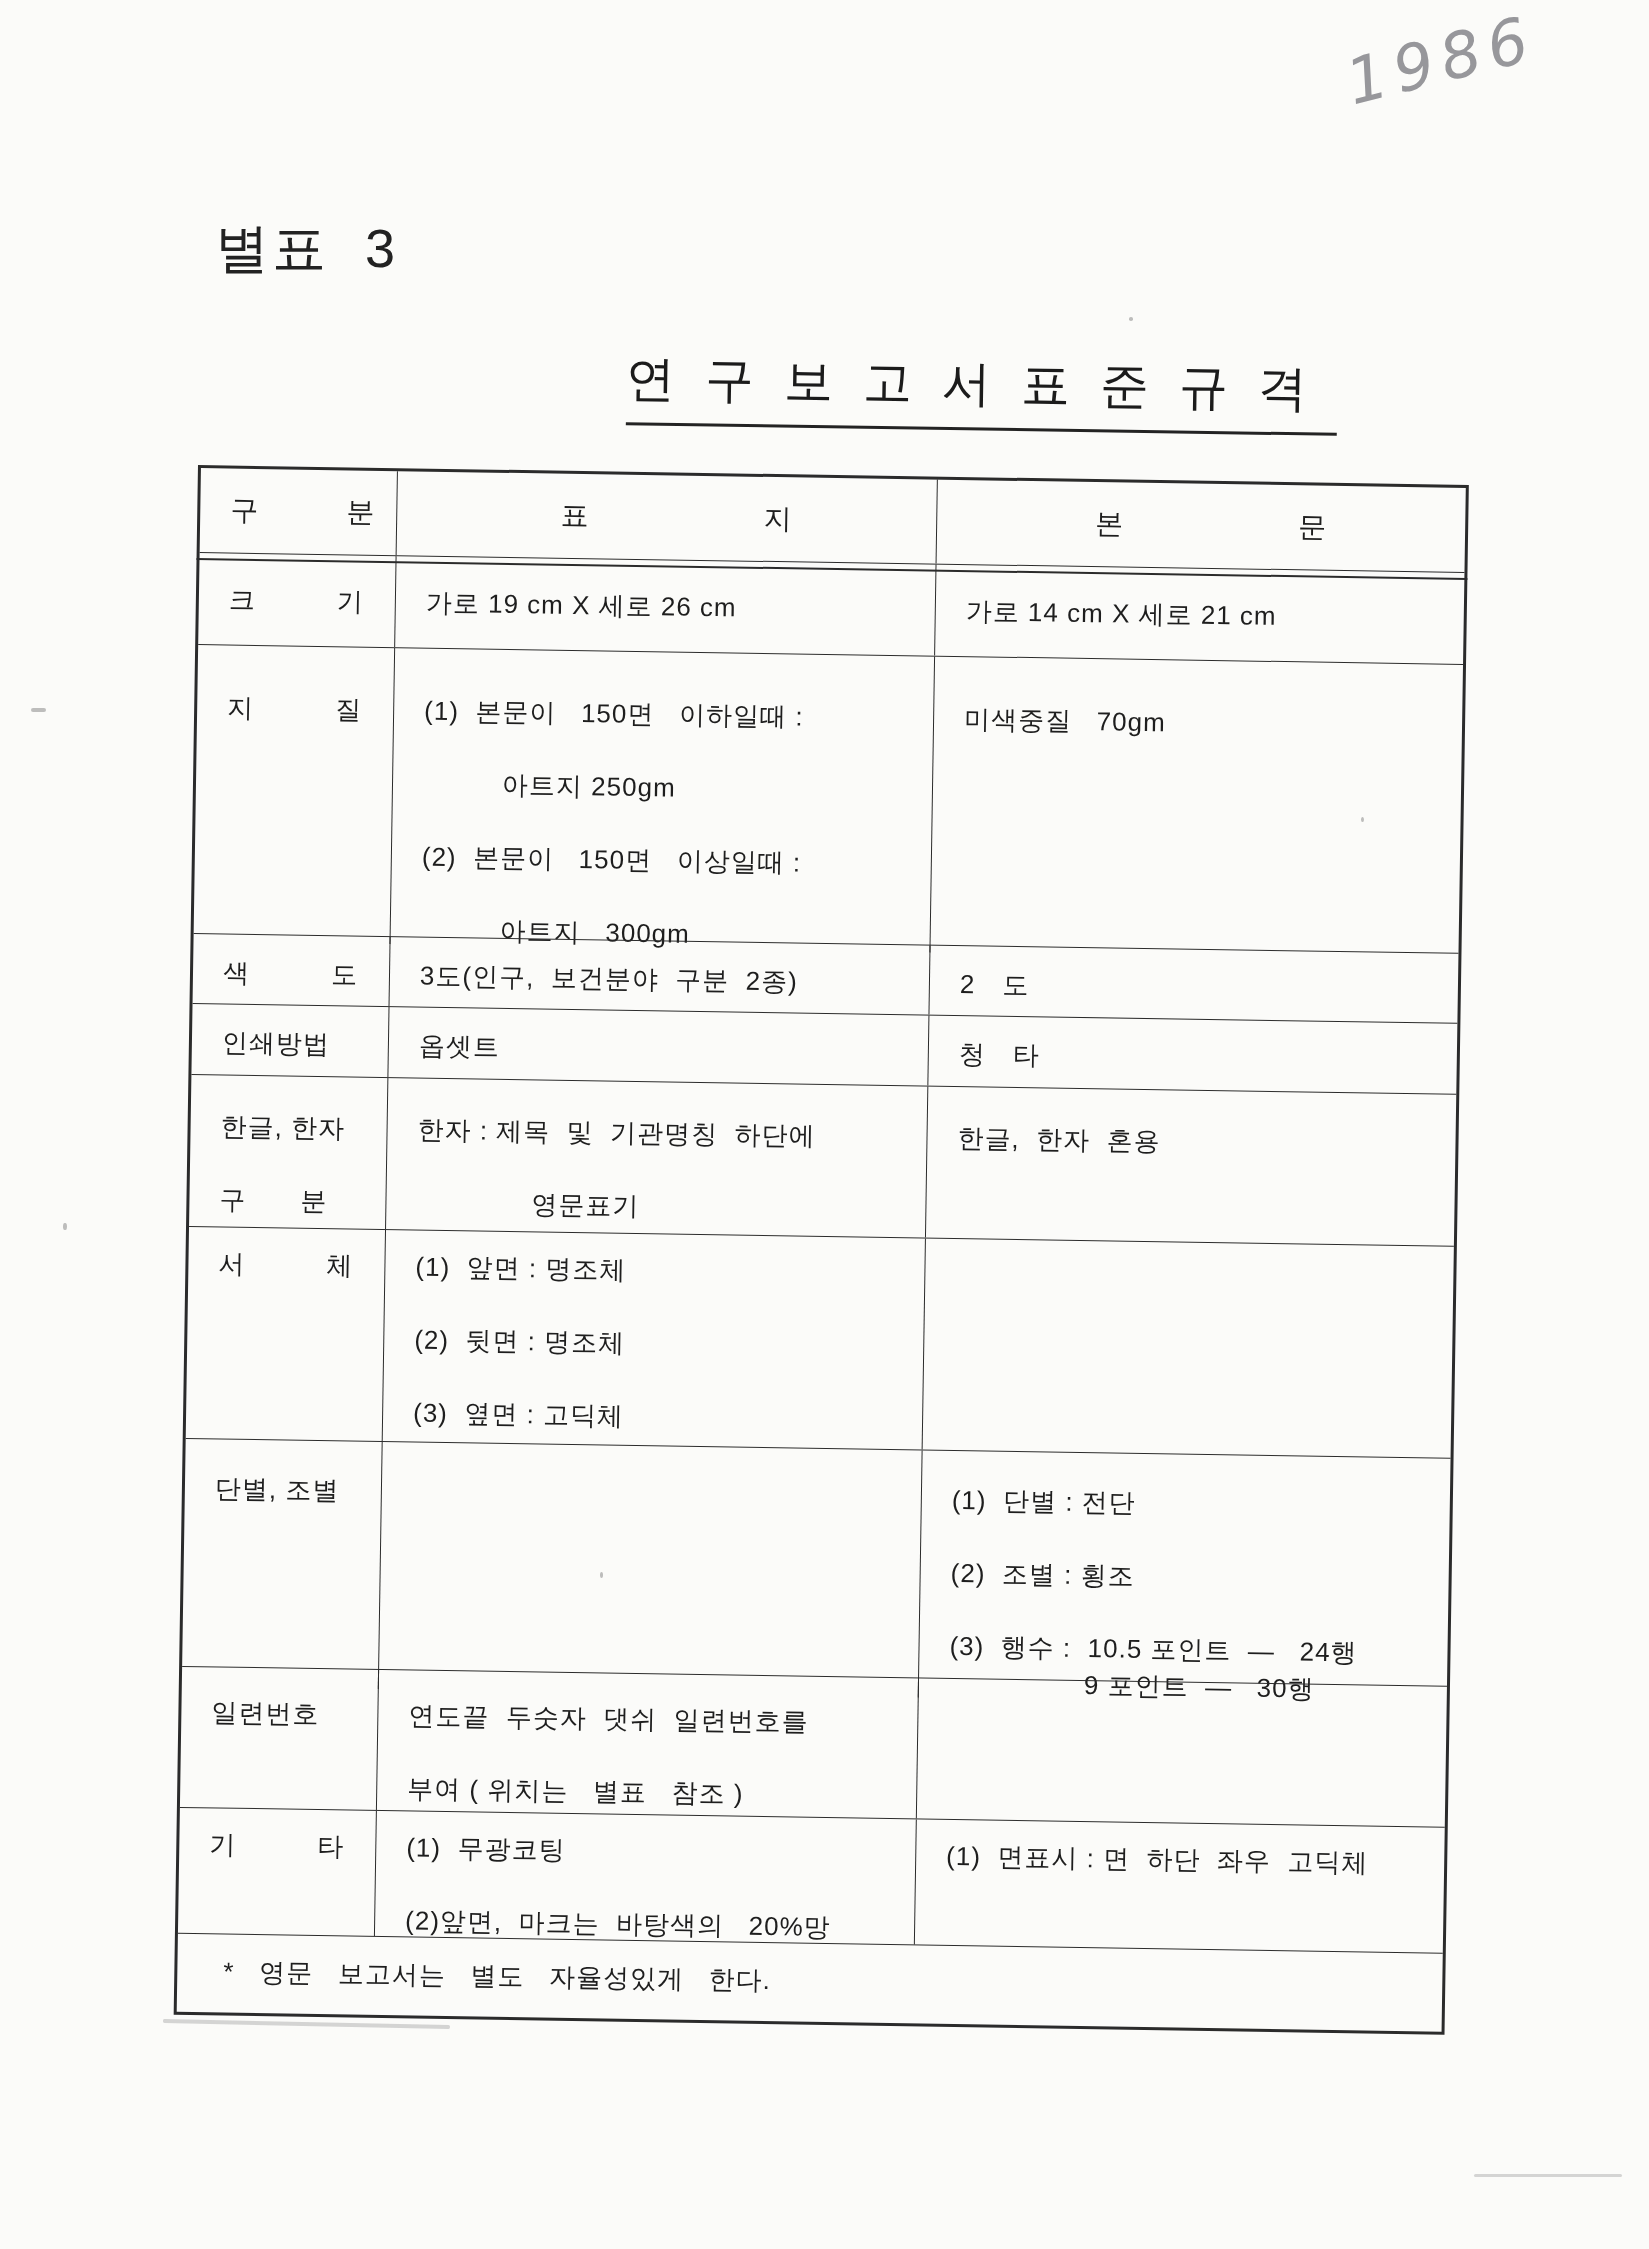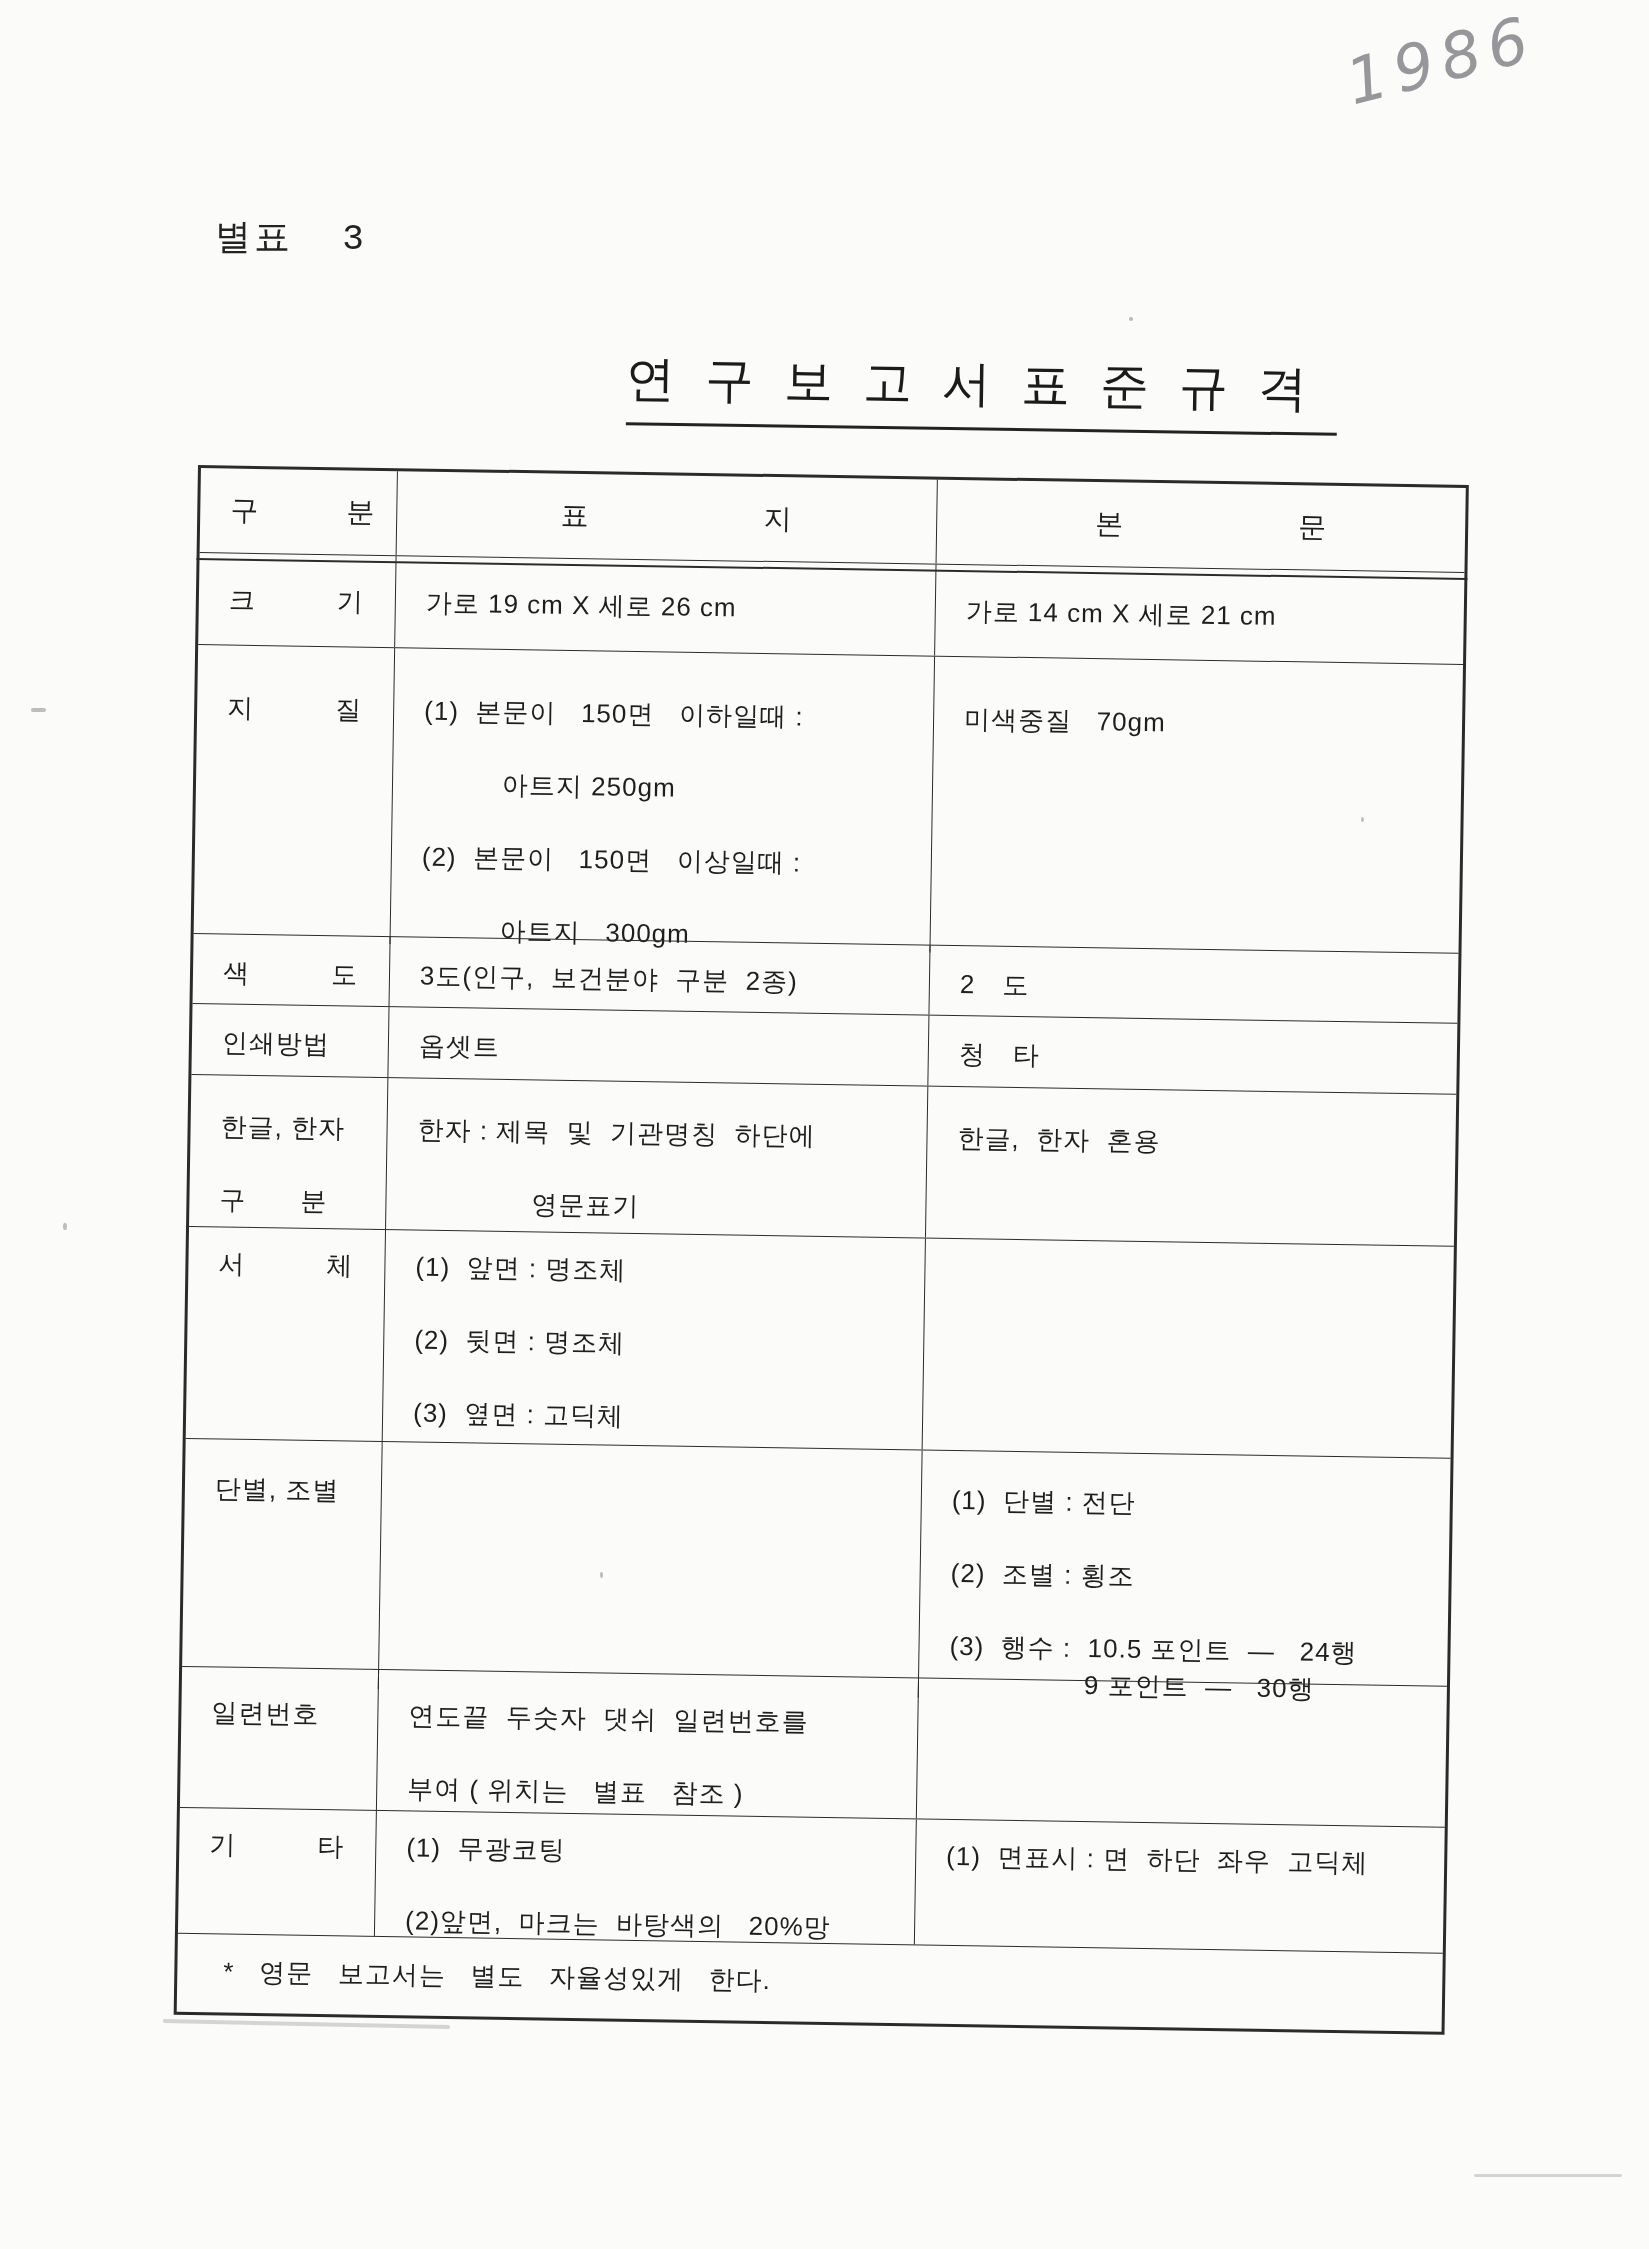--- a/index.html
+++ b/index.html
@@ -18,21 +18,21 @@
     position:absolute;left:1345px;top:24px;
     font-size:63px;font-style:italic;
     color:#97979b;letter-spacing:8px;
     transform:rotate(-14deg);
     font-family:"DejaVu Sans",sans-serif;
   }
 
   
   .appendix{
     position:absolute;left:215px;top:213px;
-    font-size:36px;letter-spacing:3px;color:#222;font-family:Liberation Mono, monospace;
+    font-size:54px;letter-spacing:3px;color:#222;
   }
 
   
   .title-wrap{
     position:absolute;left:606px;top:346px;width:752px;
     text-align:center;
     transform:rotate(0.85deg);transform-origin:0 0;
   }
   .title{
     display:inline-block;

